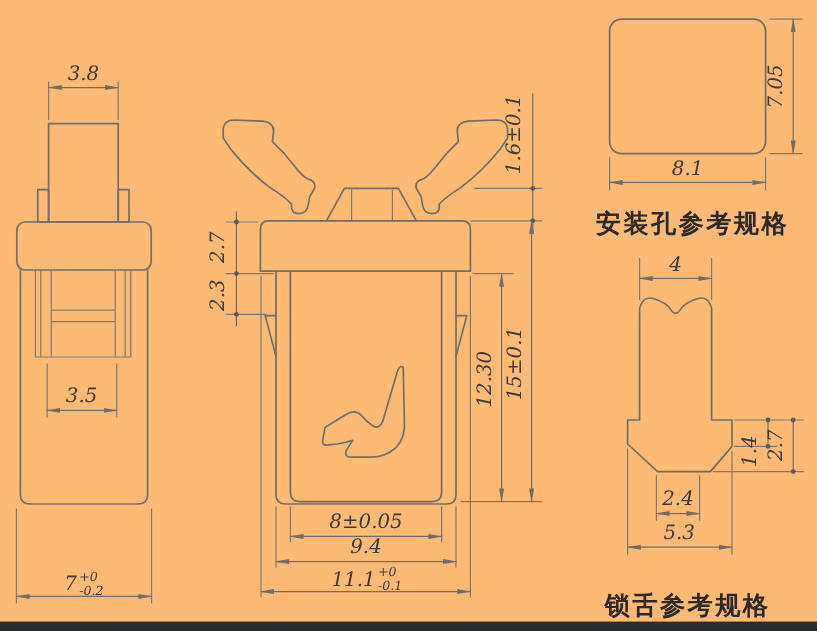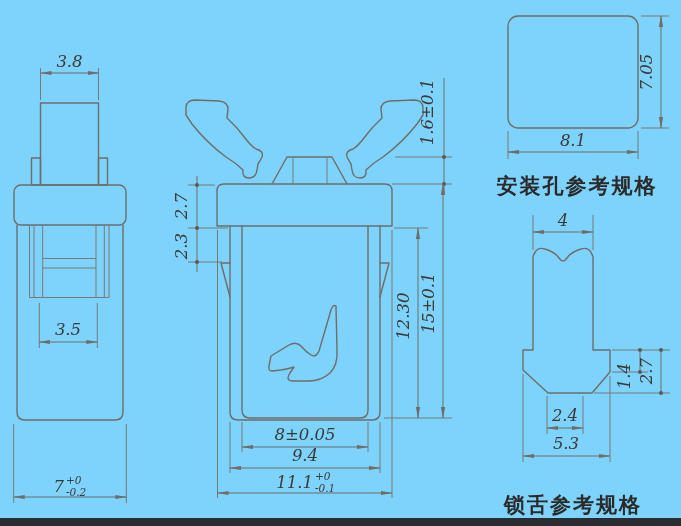--- a/index.html
+++ b/index.html
@@ -1,16 +1,16 @@
 <!DOCTYPE html>
 <html><head>
 <meta charset="utf-8">
 <style>
   html,body{margin:0;padding:0;}
-  #canvas{position:relative;width:681px;height:526px;background:#7dd3fc;overflow:hidden;}
+  #canvas{position:relative;width:681px;height:526px;background:#fdba74;overflow:hidden;}
   svg{position:absolute;left:0;top:0;}
   .ln{stroke:#6f6d6a;stroke-width:1.4;fill:none;stroke-linecap:round;stroke-linejoin:round;}
   .thin{stroke:#7b7975;stroke-width:1;fill:none;}
   .dimline{stroke:#6f6d6a;stroke-width:1;fill:none;}
   .dim{font:italic 16.5px "DejaVu Serif","Liberation Serif",serif;fill:#3c3a37;}
   .tol{font:italic 10.5px "DejaVu Serif","Liberation Serif",serif;fill:#3c3a37;}
   .cap{font:bold 21px "DejaVu Sans","Liberation Sans",sans-serif;fill:#2b2a28;letter-spacing:2px;}
   .dot{fill:#5c5a56;stroke:none;}
   .footer{fill:#2a2c30;}
 </style>

